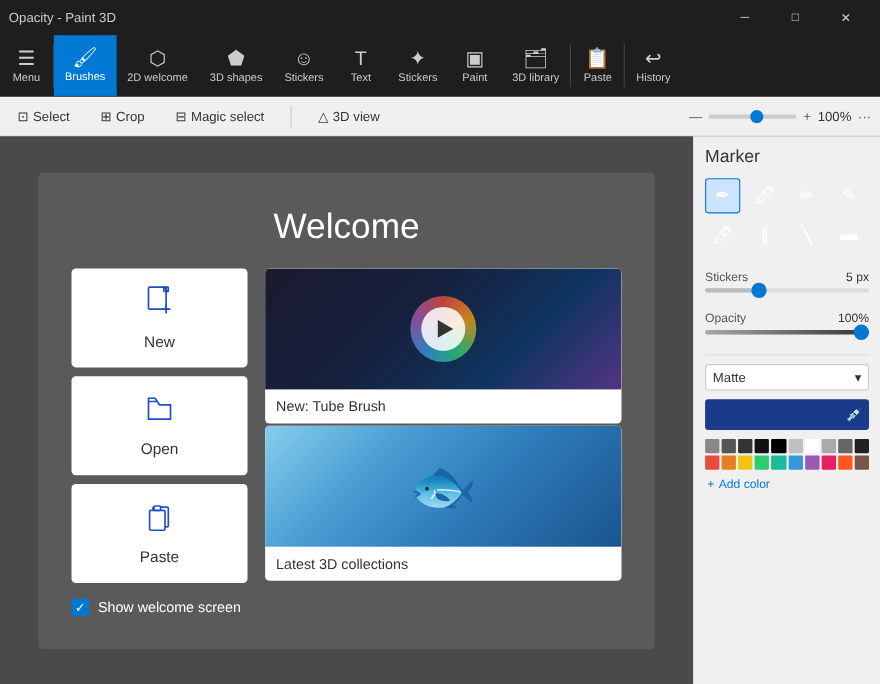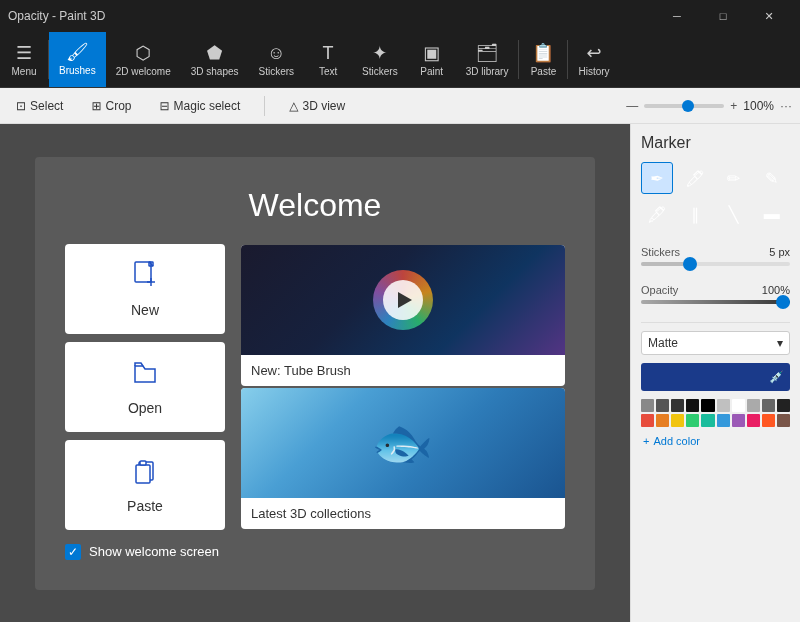--- a/index.html
+++ b/index.html
@@ -29,21 +29,21 @@
     
     .main { display: flex; height: calc(622px - 32px - 56px - 36px); }
 
     
     .canvas-area { flex: 1; background: #4a4a4a; display: flex; align-items: center; justify-content: center; position: relative; }
 
     
     .welcome-overlay { position: absolute; inset: 0; display: flex; align-items: center; justify-content: center; }
     .welcome-box { background: #5a5a5a; border-radius: 4px; padding: 30px; width: 560px; max-height: 440px; }
     .welcome-title { text-align: center; font-size: 32px; font-weight: 300; color: #fff; margin-bottom: 20px; }
-    .welcome-content { display: flex; gap: 16px; align-items: center; }
+    .welcome-content { display: flex; gap: 16px; }
     .welcome-left { display: flex; flex-direction: column; gap: 8px; width: 160px; }
     .welcome-action { background: #fff; color: #333; border-radius: 4px; padding: 16px; display: flex; flex-direction: column; align-items: center; justify-content: center; gap: 8px; cursor: pointer; height: 90px; }
     .action-icon { font-size: 24px; color: #1e4fc2; }
     .action-label { font-size: 14px; color: #333; }
     .welcome-right { flex: 1; display: flex; flex-direction: column; gap: 2px; }
     .media-card { background: #fff; border-radius: 4px; overflow: hidden; }
     .media-thumb { width: 100%; height: 110px; background: #222; display: flex; align-items: center; justify-content: center; position: relative; overflow: hidden; }
     .play-btn { width: 40px; height: 40px; background: rgba(255,255,255,0.85); border-radius: 50%; display: flex; align-items: center; justify-content: center; position: absolute; cursor: pointer; }
     .play-arrow { width: 0; height: 0; border-top: 8px solid transparent; border-bottom: 8px solid transparent; border-left: 14px solid #333; margin-left: 3px; }
     .media-label { padding: 8px 10px; font-size: 13px; color: #333; }

